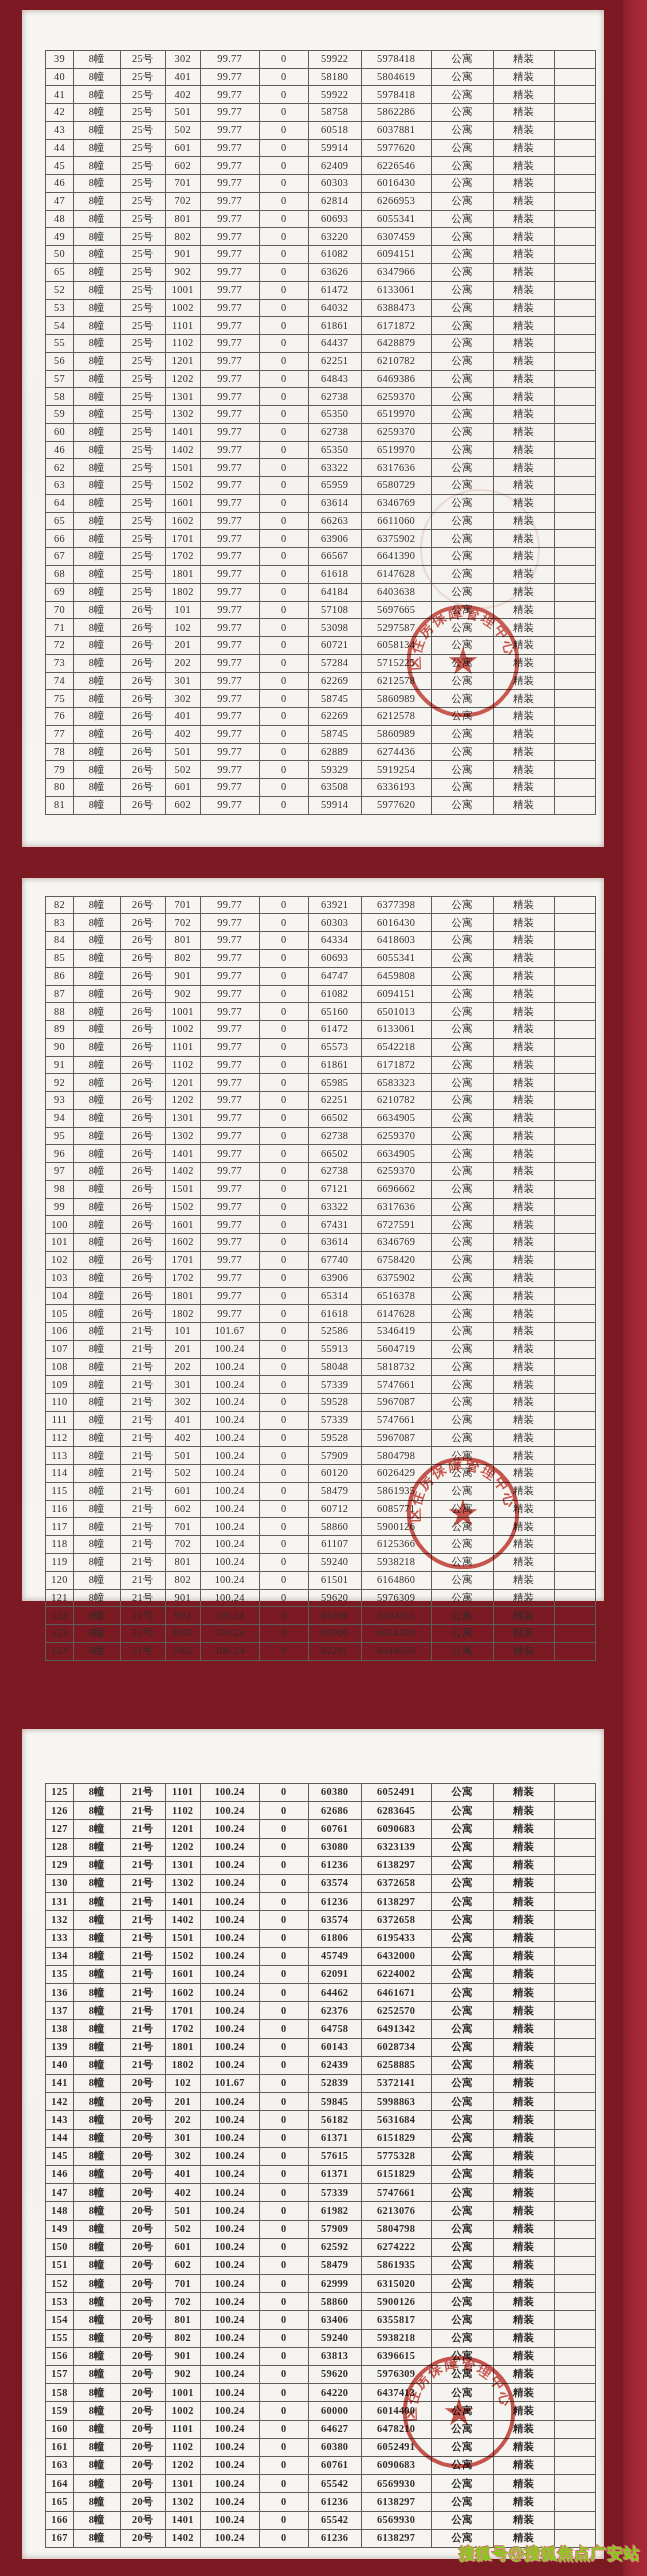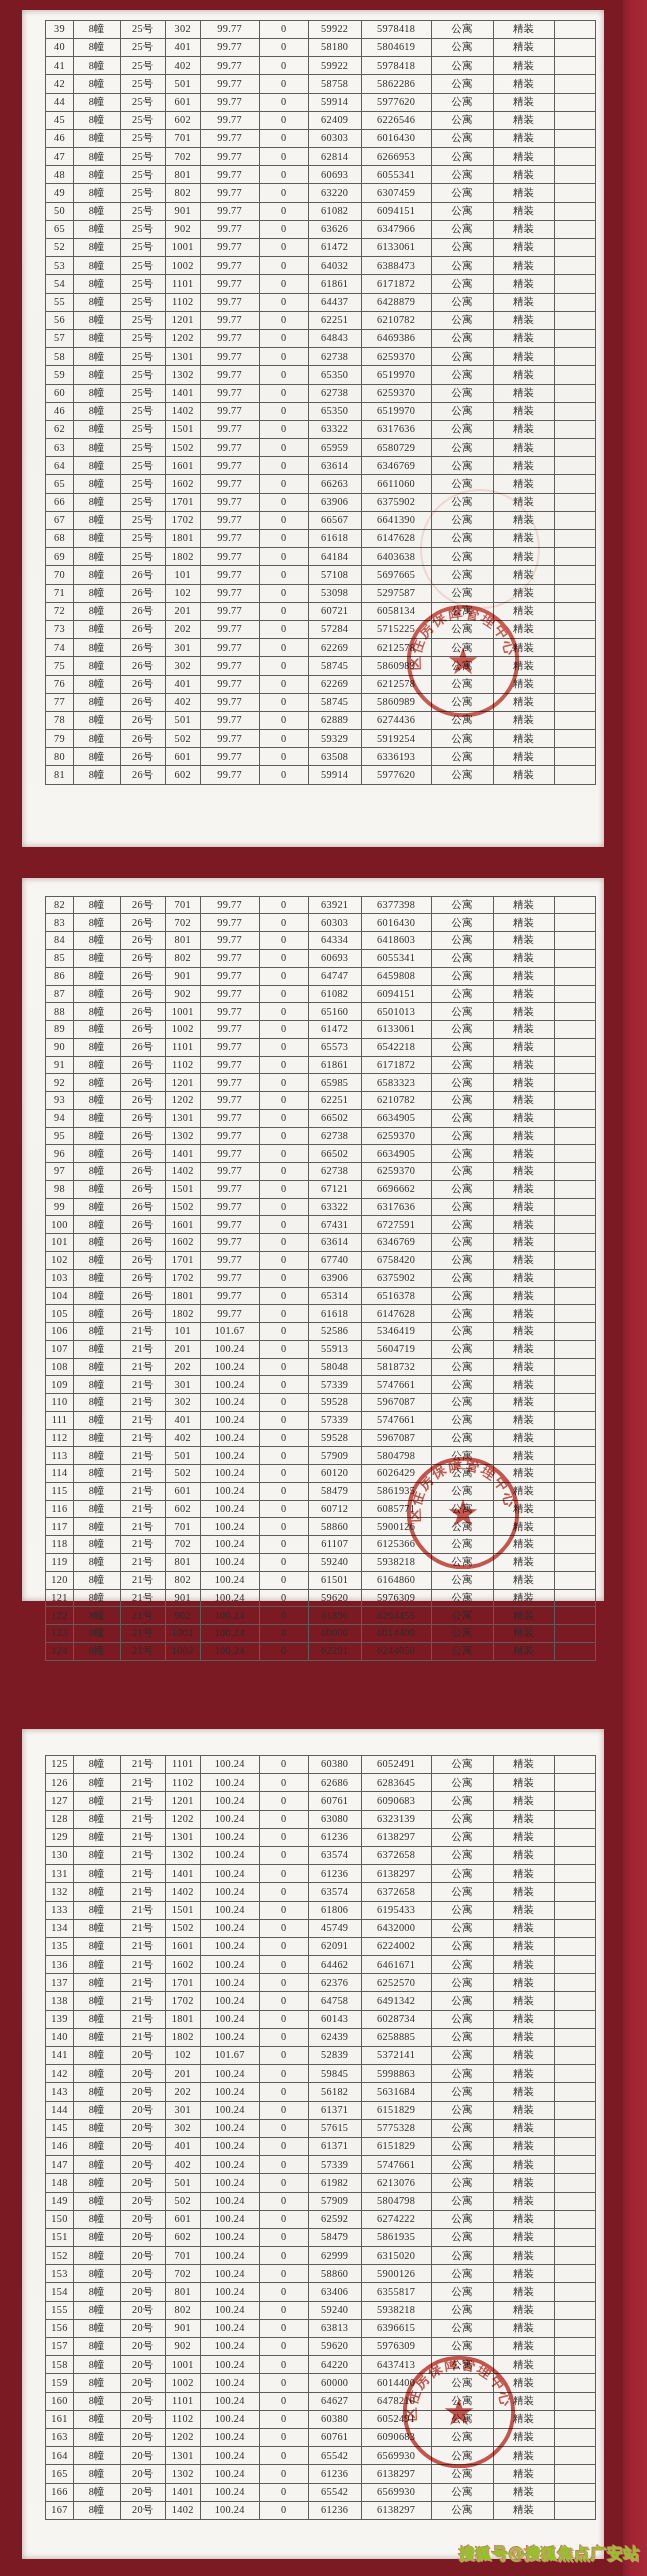--- a/index.html
+++ b/index.html
@@ -45,21 +45,21 @@
     text-shadow:0 0 1px #e9968d,1px 1px 0 #d9827a,-1px -1px 0 #c76f68;
     white-space:nowrap;
   }
 </style>
 </head>
 <body>
 
 <div class="bg-strip"></div>
 
 <div class="panel" style="top:9.8px;height:837px;">
-  <table class="price-table" style="margin-top:10px;">
+  <table class="price-table" style="margin-top:40px;">
     <colgroup>
       <col style="width:27.5px">
         <col style="width:47px">
         <col style="width:45px">
         <col style="width:35px">
       <col style="width:59px">
         <col style="width:49px">
         <col style="width:53px">
         <col style="width:70px">
       <col style="width:62px">
@@ -108,20 +108,33 @@
         </tr>
         <tr>
           <td>42</td>
           <td>8幢</td>
           <td>25号</td>
           <td>501</td>
           <td>99.77</td>
           <td>0</td>
           <td>58758</td>
           <td>5862286</td>
+          <td>公寓</td>
+          <td>精装</td>
+          <td></td>
+        </tr>
+        <tr>
+          <td>43</td>
+          <td>8幢</td>
+          <td>25号</td>
+          <td>502</td>
+          <td>99.77</td>
+          <td>0</td>
+          <td>60518</td>
+          <td>6037881</td>
           <td>公寓</td>
           <td>精装</td>
           <td></td>
         </tr>
         <tr>
           <td>44</td>
           <td>8幢</td>
           <td>25号</td>
           <td>601</td>
           <td>99.77</td>
@@ -1190,21 +1203,21 @@
           <td>6244050</td>
           <td>公寓</td>
           <td>精装</td>
           <td></td>
         </tr>
       </tbody>
   </table>
 </div>
 
 <div class="panel" style="top:1729px;height:830px;">
-  <table class="price-table" style="margin-top:26px;">
+  <table class="price-table" style="margin-top:54px;font-weight:bold;">
     <colgroup>
       <col style="width:27.5px">
         <col style="width:47px">
         <col style="width:45px">
         <col style="width:35px">
       <col style="width:59px">
         <col style="width:49px">
         <col style="width:53px">
         <col style="width:70px">
       <col style="width:62px">

